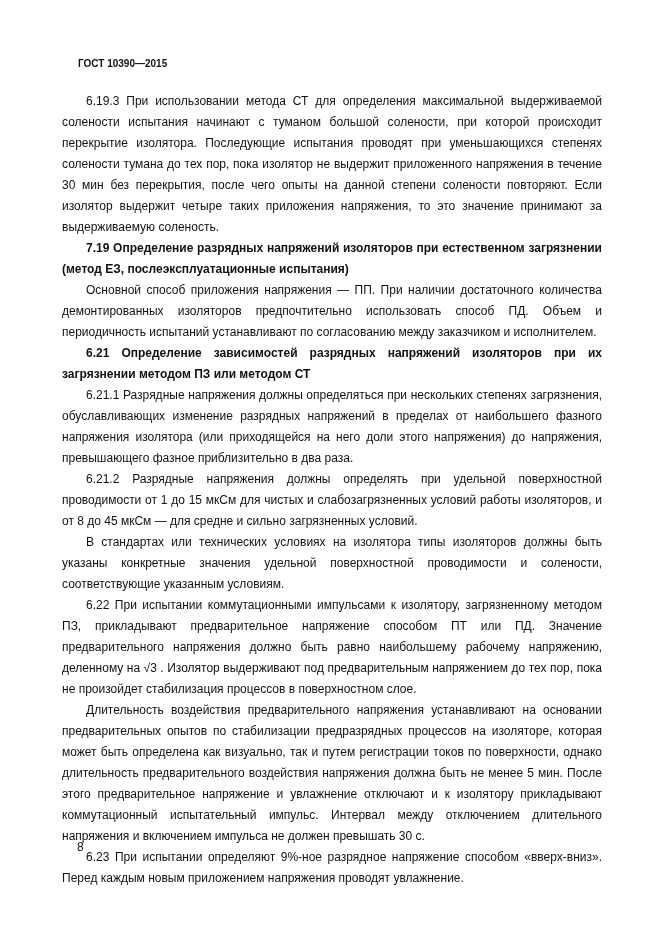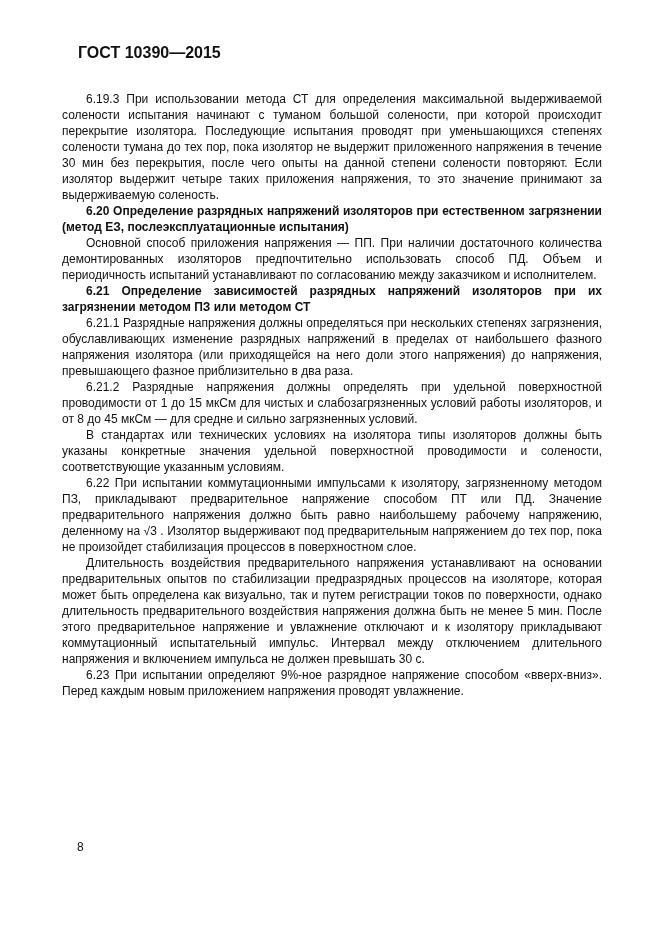--- a/index.html
+++ b/index.html
@@ -12,35 +12,35 @@
     width: 661px;
     height: 935px;
     background: #ffffff;
     font-family: "Liberation Sans", sans-serif;
     color: #111111;
     overflow: hidden;
   }
   .doc-header {
     position: absolute;
     left: 78px;
-    top: 44px;
-    font-size: 16px;
+    top: 58px;
+    font-size: 10px;
     font-weight: bold;
     white-space: nowrap;
   }
   .content {
     position: absolute;
     left: 62px;
     top: 91px;
     width: 540px;
   }
   .para {
     margin: 0;
     font-size: 12px;
-    line-height: 16px;
+    line-height: 21px;
     text-align: justify;
     text-indent: 24px;
     hyphens: manual;
     -webkit-hyphens: manual;
   }
   .para.heading {
     font-weight: bold;
   }
   .page-number {
     position: absolute;
@@ -51,21 +51,21 @@
 </style>
 </head>
 <body>
 
 <div class="page">
 
   <div class="doc-header">ГОСТ 10390—2015</div>
 
   <div class="content">
     <p class="para">6.19.3 При использовании метода СТ для определения максимальной выдерживаемой солености испытания начинают с туманом большой солености, при которой происходит перекрытие изолятора. Последующие испытания проводят при уменьшающихся степенях солености тумана до тех пор, пока изолятор не выдержит приложенного напряжения в течение 30 мин без перекрытия, после чего опыты на данной степени солености повторяют. Если изолятор выдержит четыре таких приложения напряже­ния, то это значение принимают за выдерживаемую соленость.</p>
-    <p class="para heading">6.20 Определение разрядных напряжений изоляторов при естественном загрязнении (ме­тод ЕЗ, послеэксплуатационные испытания)</p>
+    <p class="para heading">7.19 Определение разрядных напряжений изоляторов при естественном загрязнении (ме­тод ЕЗ, послеэксплуатационные испытания)</p>
     <p class="para">Основной способ приложения напряжения — ПП. При наличии достаточного количества демон­тированных изоляторов предпочтительно использовать способ ПД. Объем и периодичность испытаний устанавливают по согласованию между заказчиком и исполнителем.</p>
     <p class="para heading">6.21 Определение зависимостей разрядных напряжений изоляторов при их загрязнении методом ПЗ или методом СТ</p>
     <p class="para">6.21.1 Разрядные напряжения должны определяться при нескольких степенях загрязнения, об­уславливающих изменение разрядных напряжений в пределах от наибольшего фазного напряжения изолятора (или приходящейся на него доли этого напряжения) до напряжения, превышающего фазное приблизительно в два раза.</p>
     <p class="para">6.21.2 Разрядные напряжения должны определять при удельной поверхностной проводимости от 1 до 15 мкСм для чистых и слабозагрязненных условий работы изоляторов, и от 8 до 45 мкСм — для средне и сильно загрязненных условий.</p>
     <p class="para">В стандартах или технических условиях на изолятора типы изоляторов должны быть указаны кон­кретные значения удельной поверхностной проводимости и солености, соответствующие указанным условиям.</p>
     <p class="para">6.22 При испытании коммутационными импульсами к изолятору, загрязненному методом ПЗ, при­кладывают предварительное напряжение способом ПТ или ПД. Значение предварительного напряже­ния должно быть равно наибольшему рабочему напряжению, деленному на √3 . Изолятор выдержи­вают под предварительным напряжением до тех пор, пока не произойдет стабилизация процессов в поверхностном слое.</p>
     <p class="para">Длительность воздействия предварительного напряжения устанавливают на основании пред­варительных опытов по стабилизации предразрядных процессов на изоляторе, которая может быть определена как визуально, так и путем регистрации токов по поверхности, однако длительность пред­варительного воздействия напряжения должна быть не менее 5 мин. После этого предварительное напряжение и увлажнение отключают и к изолятору прикладывают коммутационный испытательный импульс. Интервал между отключением длительного напряжения и включением импульса не должен превышать 30 с.</p>
     <p class="para">6.23 При испытании определяют 9%-ное разрядное напряжение способом «вверх-вниз». Перед каждым новым приложением напряжения проводят увлажнение.</p>
   </div>
 

